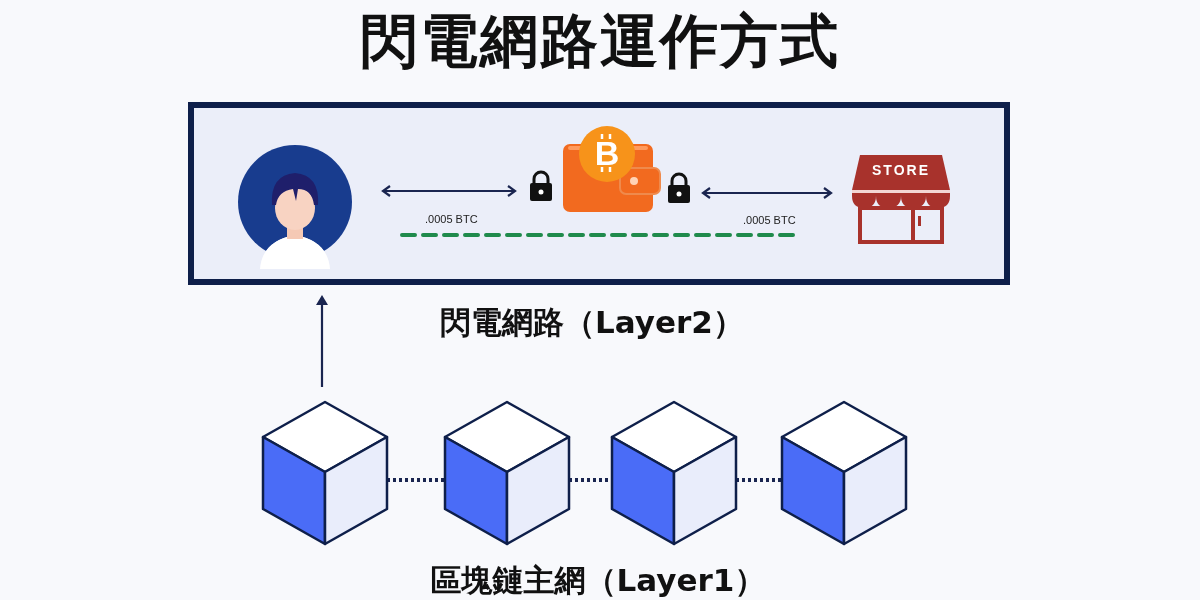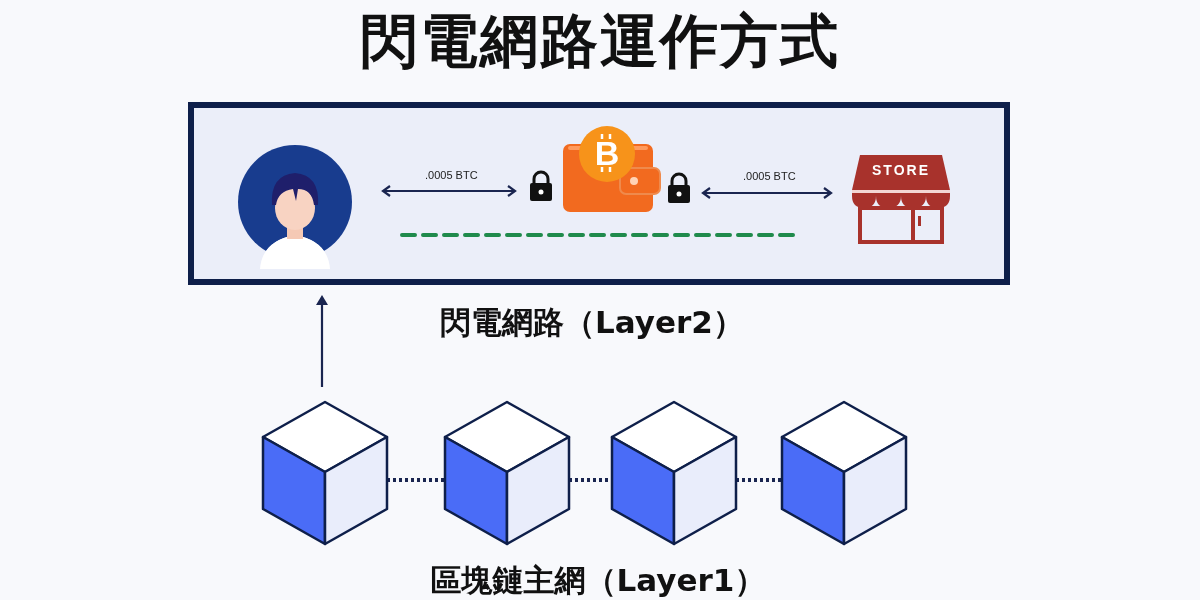--- a/index.html
+++ b/index.html
@@ -20,20 +20,21 @@
   }
   .layer-label {
     position: absolute; width: 1200px; left: 0; text-align: center;
     font-weight: bold; color: #111;
   }
   .layer2-label { top: 302px; font-size: 31px; left: -8px; }
   .layer1-label { top: 560px; font-size: 31px; left: -2px; }
   .amount {
     position: absolute; font-size: 11px; color: #222;
     font-family: "Liberation Sans", sans-serif;
+    margin-top: 44px;
   }
   svg { position: absolute; overflow: visible; }
 </style>
 </head>
 <body>
 
 <div class="title">閃電網路運作方式</div>
 
 <div class="l2-box"></div>
 

